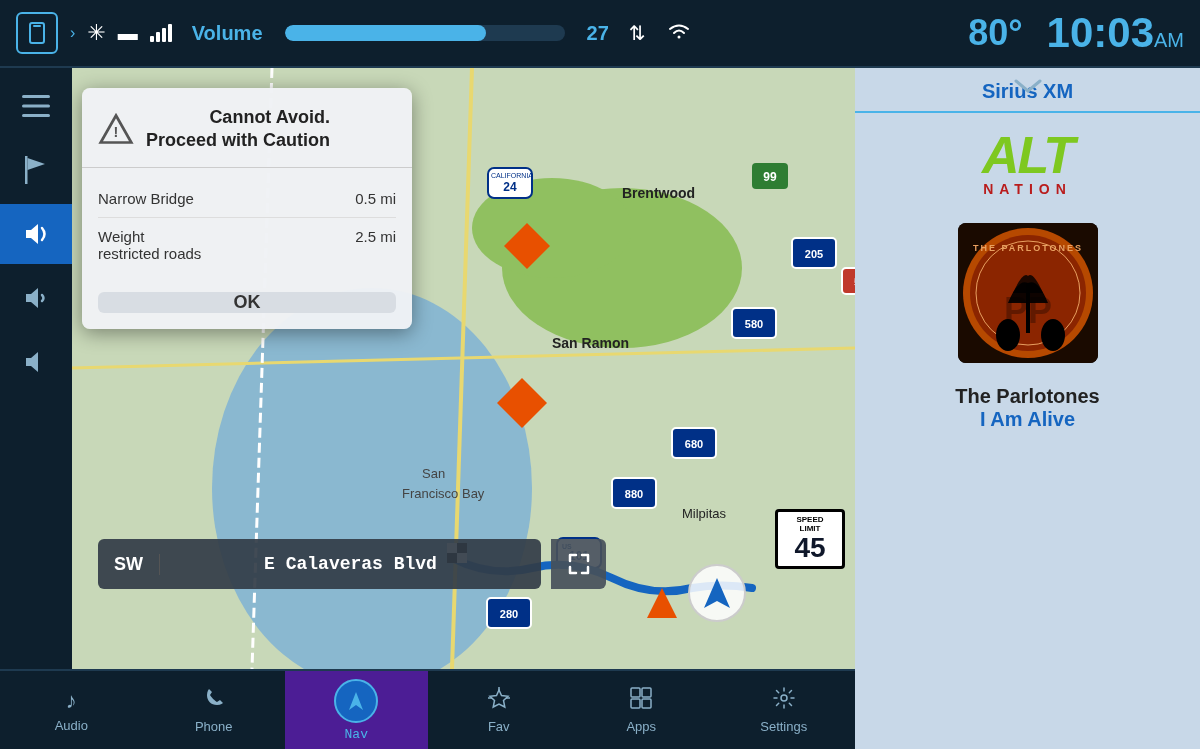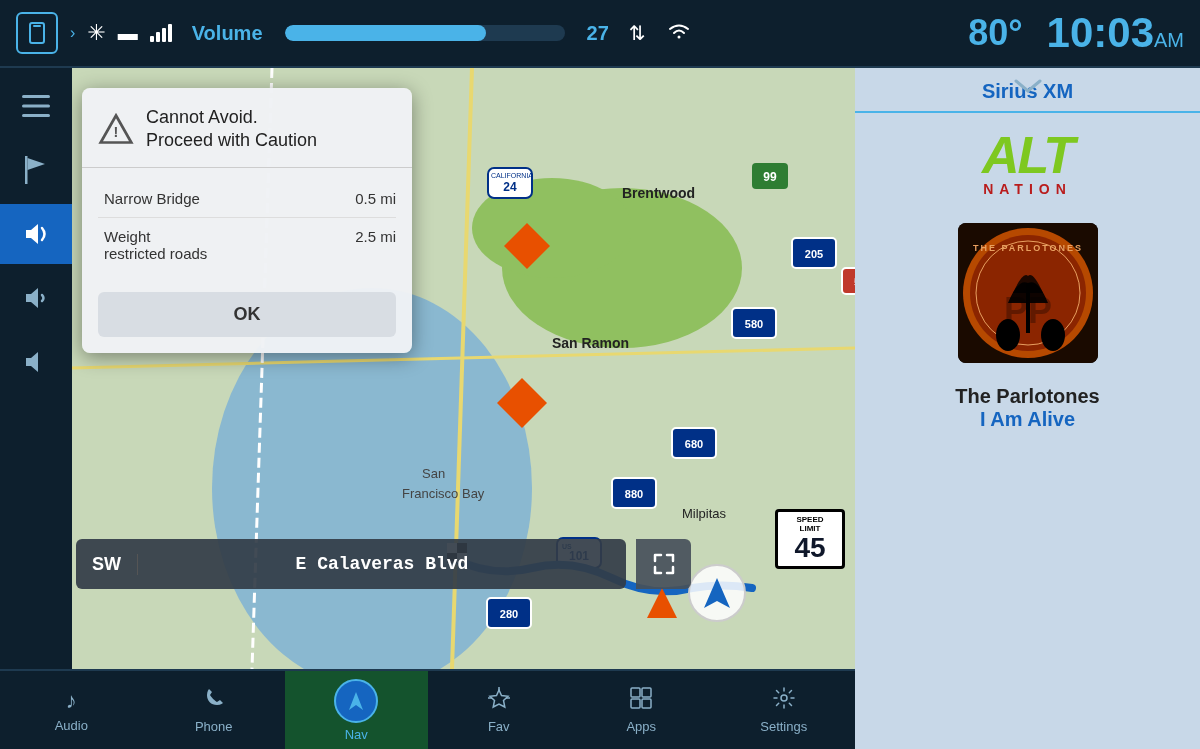--- a/index.html
+++ b/index.html
@@ -252,53 +252,52 @@
       display: flex;
       align-items: center;
       gap: 12px;
       padding: 18px 16px 14px;
       border-bottom: 1px solid #ccc;
     }
     .warning-triangle {
       width: 36px; height: 36px;
       flex-shrink: 0;
     }
-    .dialog-title { font-size: 18px; font-weight: normal; color: #222; line-height: 1.3; }
+    .dialog-title { font-size: 18px; font-weight: bold; color: #222; line-height: 1.3; text-align: right; }
     .dialog-body { padding: 12px 16px; }
     .road-warning-row {
       display: flex;
       justify-content: space-between;
       padding: 10px 0;
       border-bottom: 1px solid #ddd;
       font-size: 15px;
       color: #333;
     }
     .road-warning-row:last-of-type { border-bottom: none; }
-    .road-warning-label { font-weight: normal; margin-left: 6px; }
+    .road-warning-label { font-weight: normal; }
     .road-warning-dist { font-weight: normal; margin-left: 8px; }
     .dialog-ok-btn {
       display: block;
       width: calc(100% - 32px);
       margin: 8px 16px 16px;
-      padding: 12px;
       background: #d8dde3;
       border: none;
       border-radius: 6px;
       font-size: 18px;
       font-weight: bold;
       color: #333;
       cursor: pointer;
       text-align: center;
     }
 
     
     #street-bar {
       position: absolute;
-      bottom: 80px; left: 4px;
-      width: 550px;
+      bottom: 80px; left: 26px;
+      width: 443px;
       height: 50px;
       background: rgba(50,60,70,0.92);
       border-radius: 6px;
       display: flex;
       align-items: center;
       z-index: 150;
     }
     .street-direction {
       padding: 0 16px;
       color: #fff;
@@ -572,21 +571,21 @@
     <span>Audio</span>
   </div>
   <div class="nav-item">
     <span class="nav-icon">
       <svg width="22" height="22" viewBox="0 0 22 22" fill="none">
         <path d="M6 2 C6 2 4 4 4 8 C4 14 8 18 14 18 C18 18 20 16 20 16 L17 13 L14 15 C12 14 8 10 7 8 L9 5 Z" fill="#8ab0c8"></path>
       </svg>
     </span>
     <span>Phone</span>
   </div>
-  <div class="nav-item nav-item-nav" style="background:#14532d;">
+  <div class="nav-item nav-item-nav" style="background:#4c1d95;font-family:Liberation Mono, monospace;">
     <div class="nav-circle">
       <svg width="26" height="26" viewBox="0 0 26 26" fill="none">
         <polygon points="13,4 6,22 13,17 20,22" fill="#4ab3e8"></polygon>
       </svg>
     </div>
     <span style="color:#4ab3e8;">Nav</span>
   </div>
   <div class="nav-item">
     <span class="nav-icon">
       <svg width="22" height="22" viewBox="0 0 22 22" fill="none">

